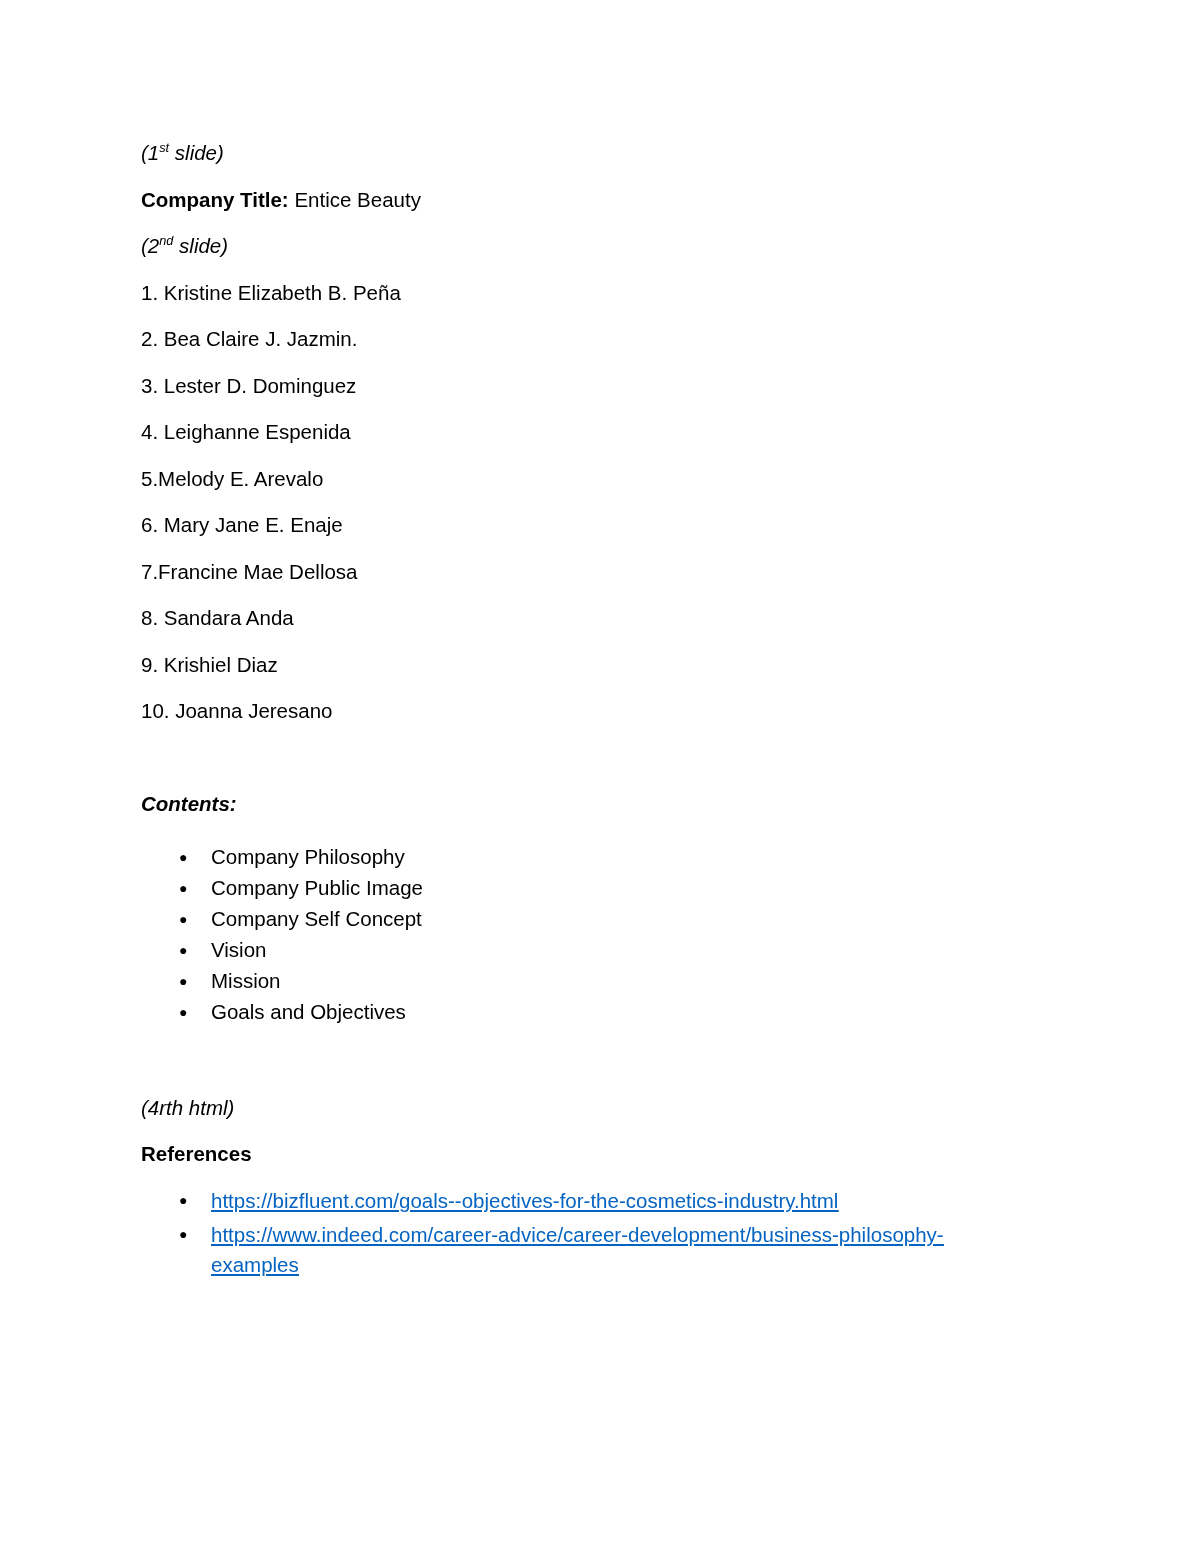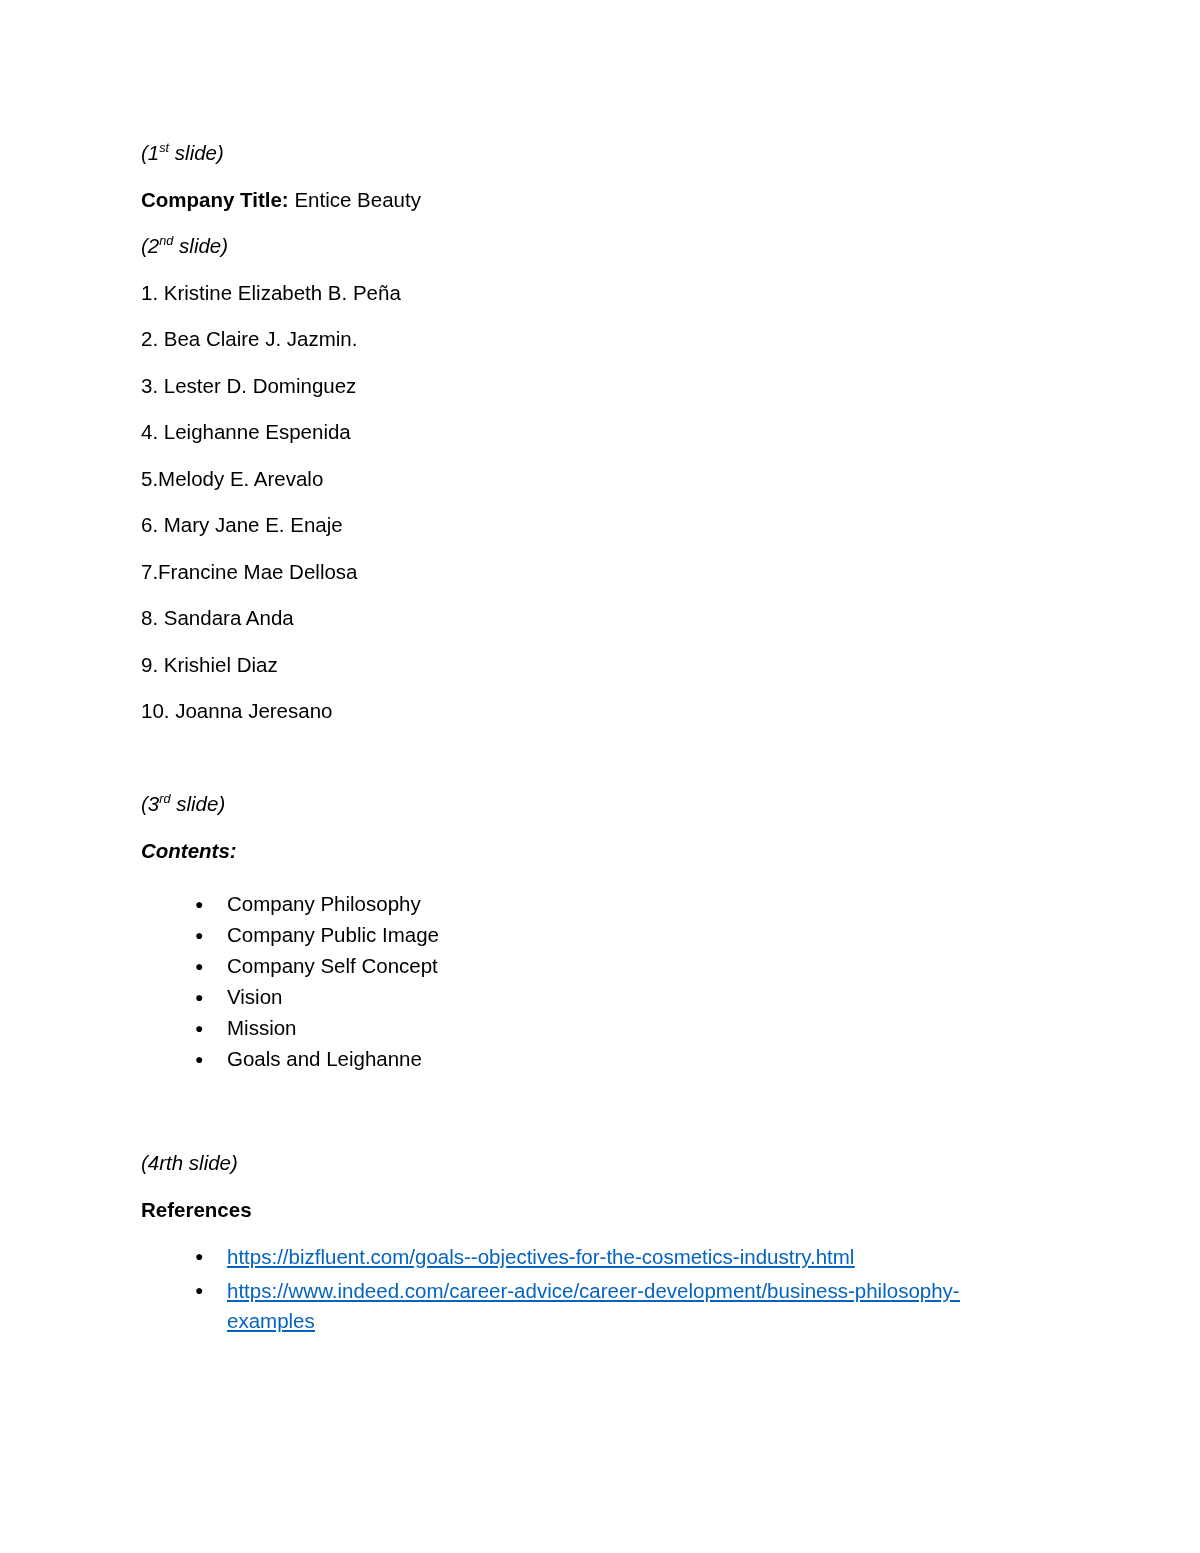--- a/index.html
+++ b/index.html
@@ -46,21 +46,21 @@
   }
   .spacer {
     height: 24px;
     margin: 0 0 22.5px 0;
   }
   .spacer-small {
     height: 18px;
   }
   ul.bullets {
     list-style: none;
-    margin: 16px;
+    margin: 0;
     padding: 0;
   }
   ul.bullets > li {
     position: relative;
     font-size: 20.5px;
     line-height: 24px;
     padding-left: 70px;
     margin-bottom: 7px;
     color: #000000;
   }
@@ -116,37 +116,36 @@
   <p class="para">4. Leighanne Espenida</p>
   <p class="para">5.Melody E. Arevalo</p>
   <p class="para">6. Mary Jane E. Enaje</p>
   <p class="para">7.Francine Mae Dellosa</p>
   <p class="para">8. Sandara Anda</p>
   <p class="para">9. Krishiel Diaz</p>
   <p class="para">10. Joanna Jeresano</p>
 
   <div class="spacer"></div>
 
-  <p class="para italic"><span>(3</span><sup>rd</sup><span> slide)</span></p>
 
   <p class="para bold-para contents-heading">Contents:</p>
 
   <ul class="bullets">
     <li><span>Company Philosophy</span></li>
     <li><span>Company Public Image</span></li>
     <li><span>Company Self Concept</span></li>
     <li><span>Vision</span></li>
     <li><span>Mission</span></li>
-    <li><span>Goals and Leighanne</span></li>
+    <li><span>Goals and Objectives</span></li>
   </ul>
 
   <div class="spacer"></div>
   <div class="spacer-small"></div>
 
-  <p class="para italic">(4rth slide)</p>
+  <p class="para italic">(4rth html)</p>
 
   <p class="para bold-para ref-heading">References</p>
 
   <ul class="bullets refs">
     <li><a class="link" href="#">https://bizfluent.com/goals--objectives-for-the-cosmetics-industry.html</a></li>
     <li><a class="link" href="#">https://www.indeed.com/career-advice/career-development/business-philosophy-examples</a></li>
   </ul>
 
 </div>
 

